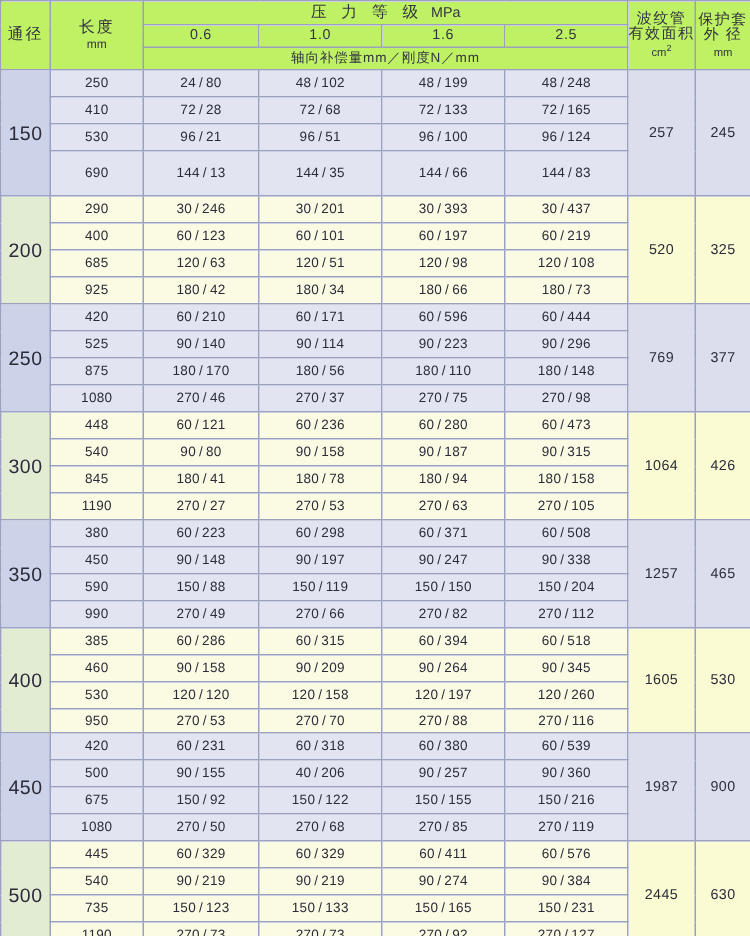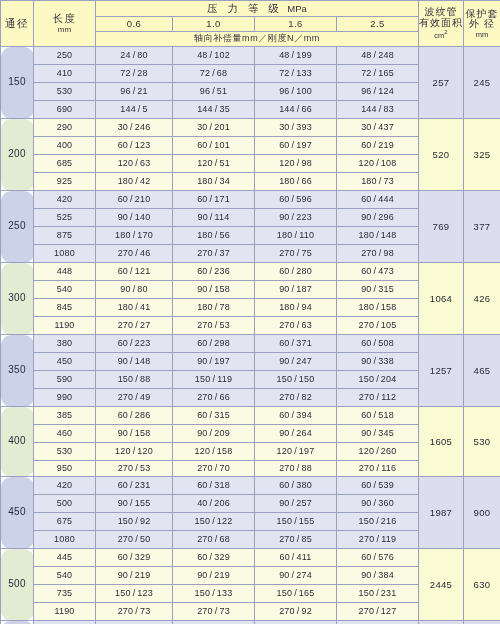--- a/index.html
+++ b/index.html
@@ -18,33 +18,33 @@
   #spec-table td,#spec-table th{
     border:1px solid #9aa0c0;
     padding:0;
     text-align:center;
     vertical-align:middle;
     font-weight:normal;
     line-height:1.05;
     overflow:hidden;
   }
   
-  .hd{ background:#fef9c3; font-size:10px; color:#33323f; }
+  .hd{ background:#bef264; font-size:10px; color:#33323f; }
   .hd-cjk{ font-size:10.5px; letter-spacing:1.4px; }
   .hd-sub{ font-size:8px; letter-spacing:0; display:block; margin-top:1px; }
   .hd-press-title{ font-size:10.5px; letter-spacing:3.5px; }
   .hd-press-title .unit{ letter-spacing:0; font-size:9.5px; padding-left:5px; }
   .hd-val{ font-size:9.5px; letter-spacing:.5px; }
   .hd-axial{ font-size:9px; letter-spacing:.6px; }
   .hd-area-l1{ font-size:10px; letter-spacing:1px; display:block; }
   .hd-area-l2{ font-size:10px; letter-spacing:1px; display:block; }
   .hd-area-l3{ font-size:7.5px; display:block; margin-top:1px; }
   sup{ font-size:6px; }
   
-  .dn{ font-size:10px; letter-spacing:.3px;border-radius:10px; }
+  .dn{ font-size:13px; letter-spacing:.3px; }
   .len{ font-size:9px; letter-spacing:.2px; }
   .val{ font-size:9px; letter-spacing:.2px; white-space:nowrap; }
   .area,.outer{ font-size:9.5px; letter-spacing:.3px; }
   
   .g-blue .dn-cell{ background:#ccd2e8; }
   .g-blue .d-cell{ background:#e2e4f1; }
   .g-blue .s-cell{ background:#dcdeee; }
   
   .g-yell .dn-cell{ background:#e2ecd2; }
   .g-yell .d-cell{ background:#fafbe2; }
@@ -115,23 +115,23 @@
         <td class="d-cell val">72 / 133</td>
         <td class="d-cell val">72 / 165</td>
       </tr>
       <tr class="g-blue" style="height: 18px;">
         <td class="d-cell len">530</td>
         <td class="d-cell val">96 / 21</td>
         <td class="d-cell val">96 / 51</td>
         <td class="d-cell val">96 / 100</td>
         <td class="d-cell val">96 / 124</td>
       </tr>
-      <tr class="g-blue" style="height: 18px;">
+      <tr class="g-blue" style="height: 30px;">
         <td class="d-cell len">690</td>
-        <td class="d-cell val">144 / 5</td>
+        <td class="d-cell val">144 / 13</td>
         <td class="d-cell val">144 / 35</td>
         <td class="d-cell val">144 / 66</td>
         <td class="d-cell val">144 / 83</td>
       </tr>
       <tr class="g-yell" style="height: 18px;">
         <td class="dn-cell dn" rowspan="4">200</td>
         <td class="d-cell len">290</td>
         <td class="d-cell val">30 / 246</td>
         <td class="d-cell val">30 / 201</td>
         <td class="d-cell val">30 / 393</td>

